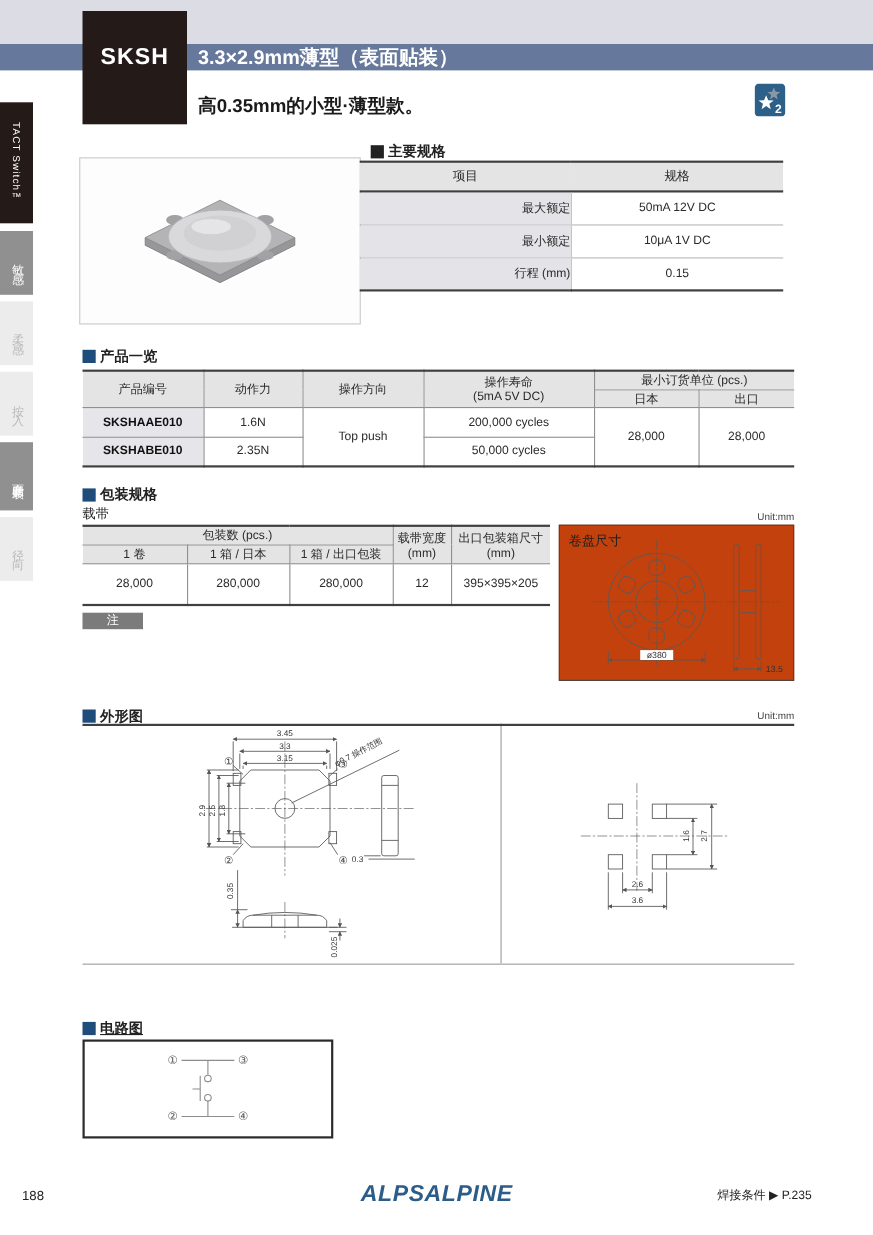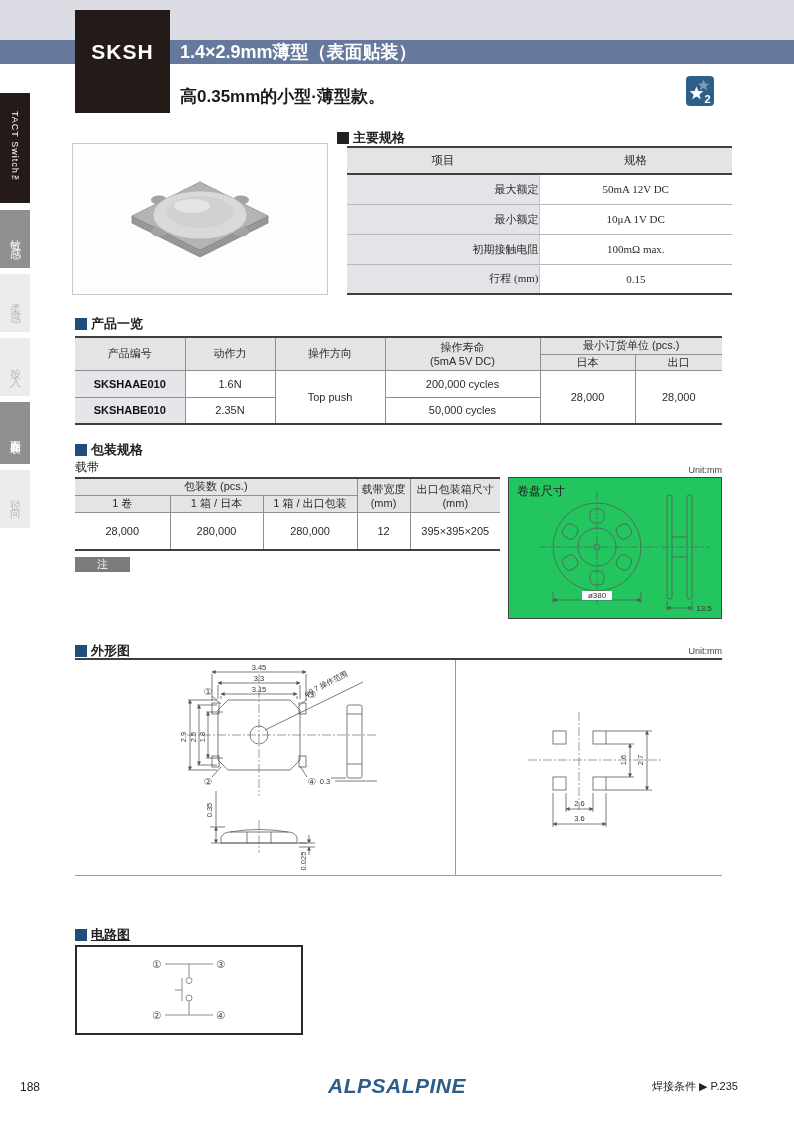--- a/index.html
+++ b/index.html
@@ -56,41 +56,41 @@
 
   .outline-table { width:647px; border-top:2px solid #3f3f3f; }
   .outline-table th { height:34px; background:#efefef; border-bottom:2px solid #3f3f3f; font-size:11.5px; }
   .outline-table th + th, .outline-table td + td { border-left:1px solid #9a9a9a; }
   .outline-table td { height:213px; border-bottom:1px solid #9a9a9a; vertical-align:top; }
 
   .note-badge { left:75px; top:557px; width:55px; height:15px; background:#7b7b7b; color:#fff;
                 font-size:11px; text-align:center; line-height:15px; }
   .note-text { left:75px; top:574px; font-size:11px; color:#333; }
 
-  .reel-box { left:508px; top:477px; width:214px; height:142px; border:1.5px solid #444; background:#22c55e; }
+  .reel-box { left:508px; top:477px; width:214px; height:142px; border:1.5px solid #444; background:#c2410c; }
   .reel-title { position:absolute; left:8px; top:5px; font-size:12px; color:#222; }
 
   .circuit-box { left:75px; top:945px; width:228px; height:90px; border:2px solid #2a2a2a; background:#fff; }
 
   .footer-page { left:20px; top:1080px; font-size:12px; color:#222; }
   .footer-logo { left:0; top:1074px; width:794px; text-align:center; font-size:21px; font-weight:800;
                  color:#2c5d88; letter-spacing:0.5px; font-style:italic; }
   .footer-ref { left:652px; top:1079px; font-size:11px; color:#222; cursor:pointer; }
 
   svg text { font-family:"Liberation Sans","DejaVu Sans",sans-serif; }
 </style>
 </head>
 <body>
 
 <div class="page">
 
   <div class="abs top-band"></div>
   <div class="abs blue-bar"></div>
   <div class="abs sksh-box">SKSH</div>
-  <div class="abs page-title">1.4×2.9mm薄型（表面贴装）</div>
+  <div class="abs page-title">3.3×2.9mm薄型（表面贴装）</div>
   <div class="abs subtitle">高0.35mm的小型·薄型款。</div>
   <div class="abs star-badge">
     <svg width="28" height="30" viewBox="0 0 28 30">
       <rect width="28" height="30" rx="4" fill="#2d6089"></rect>
       <polygon transform="translate(17.5,9.5) scale(0.85)" fill="#8b97a6" points="0,-7 1.9,-2.4 6.9,-2.2 2.9,0.9 4.2,5.8 0,2.9 -4.2,5.8 -2.9,0.9 -6.9,-2.2 -1.9,-2.4"></polygon>
       <polygon transform="translate(10.5,17.5) scale(1.0)" fill="#ffffff" points="0,-7 1.9,-2.4 6.9,-2.2 2.9,0.9 4.2,5.8 0,2.9 -4.2,5.8 -2.9,0.9 -6.9,-2.2 -1.9,-2.4"></polygon>
       <text x="21.5" y="26.5" font-size="11" font-weight="bold" fill="#fff" text-anchor="middle">2</text>
     </svg>
   </div>
 
@@ -112,41 +112,37 @@
       <ellipse cx="127" cy="71" rx="47" ry="24" fill="#d9d9db" stroke="#b6b6b9" stroke-width="0.8"></ellipse>
       <ellipse cx="127" cy="68" rx="33" ry="16" fill="#d1d1d4"></ellipse>
       <ellipse cx="119" cy="62" rx="18" ry="7" fill="#e5e5e7"></ellipse>
     </svg>
   </div>
 
   <div class="abs sec" style="left:337px;top:129px;">
     <span class="marker black"></span>
     <span>主要规格</span>
   </div>
-  <table class="abs spec-table" style="left:347px;top:146px;font-family:Liberation Serif, serif;">
+  <table class="abs spec-table" style="left:327px;top:146px;">
     <colgroup>
         <col style="width:192px">
         <col style="width:193px">
       </colgroup>
     <tbody>
         <tr>
           <th>项目</th>
         <th>规格</th>
         </tr>
     <tr>
       <td class="lbl">最大额定</td>
       <td>50mA 12V DC</td>
         </tr>
     <tr>
       <td class="lbl">最小额定</td>
       <td>10μA 1V DC</td>
-        </tr>
-    <tr>
-      <td class="lbl">初期接触电阻</td>
-      <td>100mΩ max.</td>
         </tr>
     <tr>
       <td class="lbl">行程 (mm)</td>
       <td>0.15</td>
         </tr>
   </tbody>
     </table>
 
   <div class="abs sec" style="left:75px;top:315px;">
     <span class="marker"></span>

